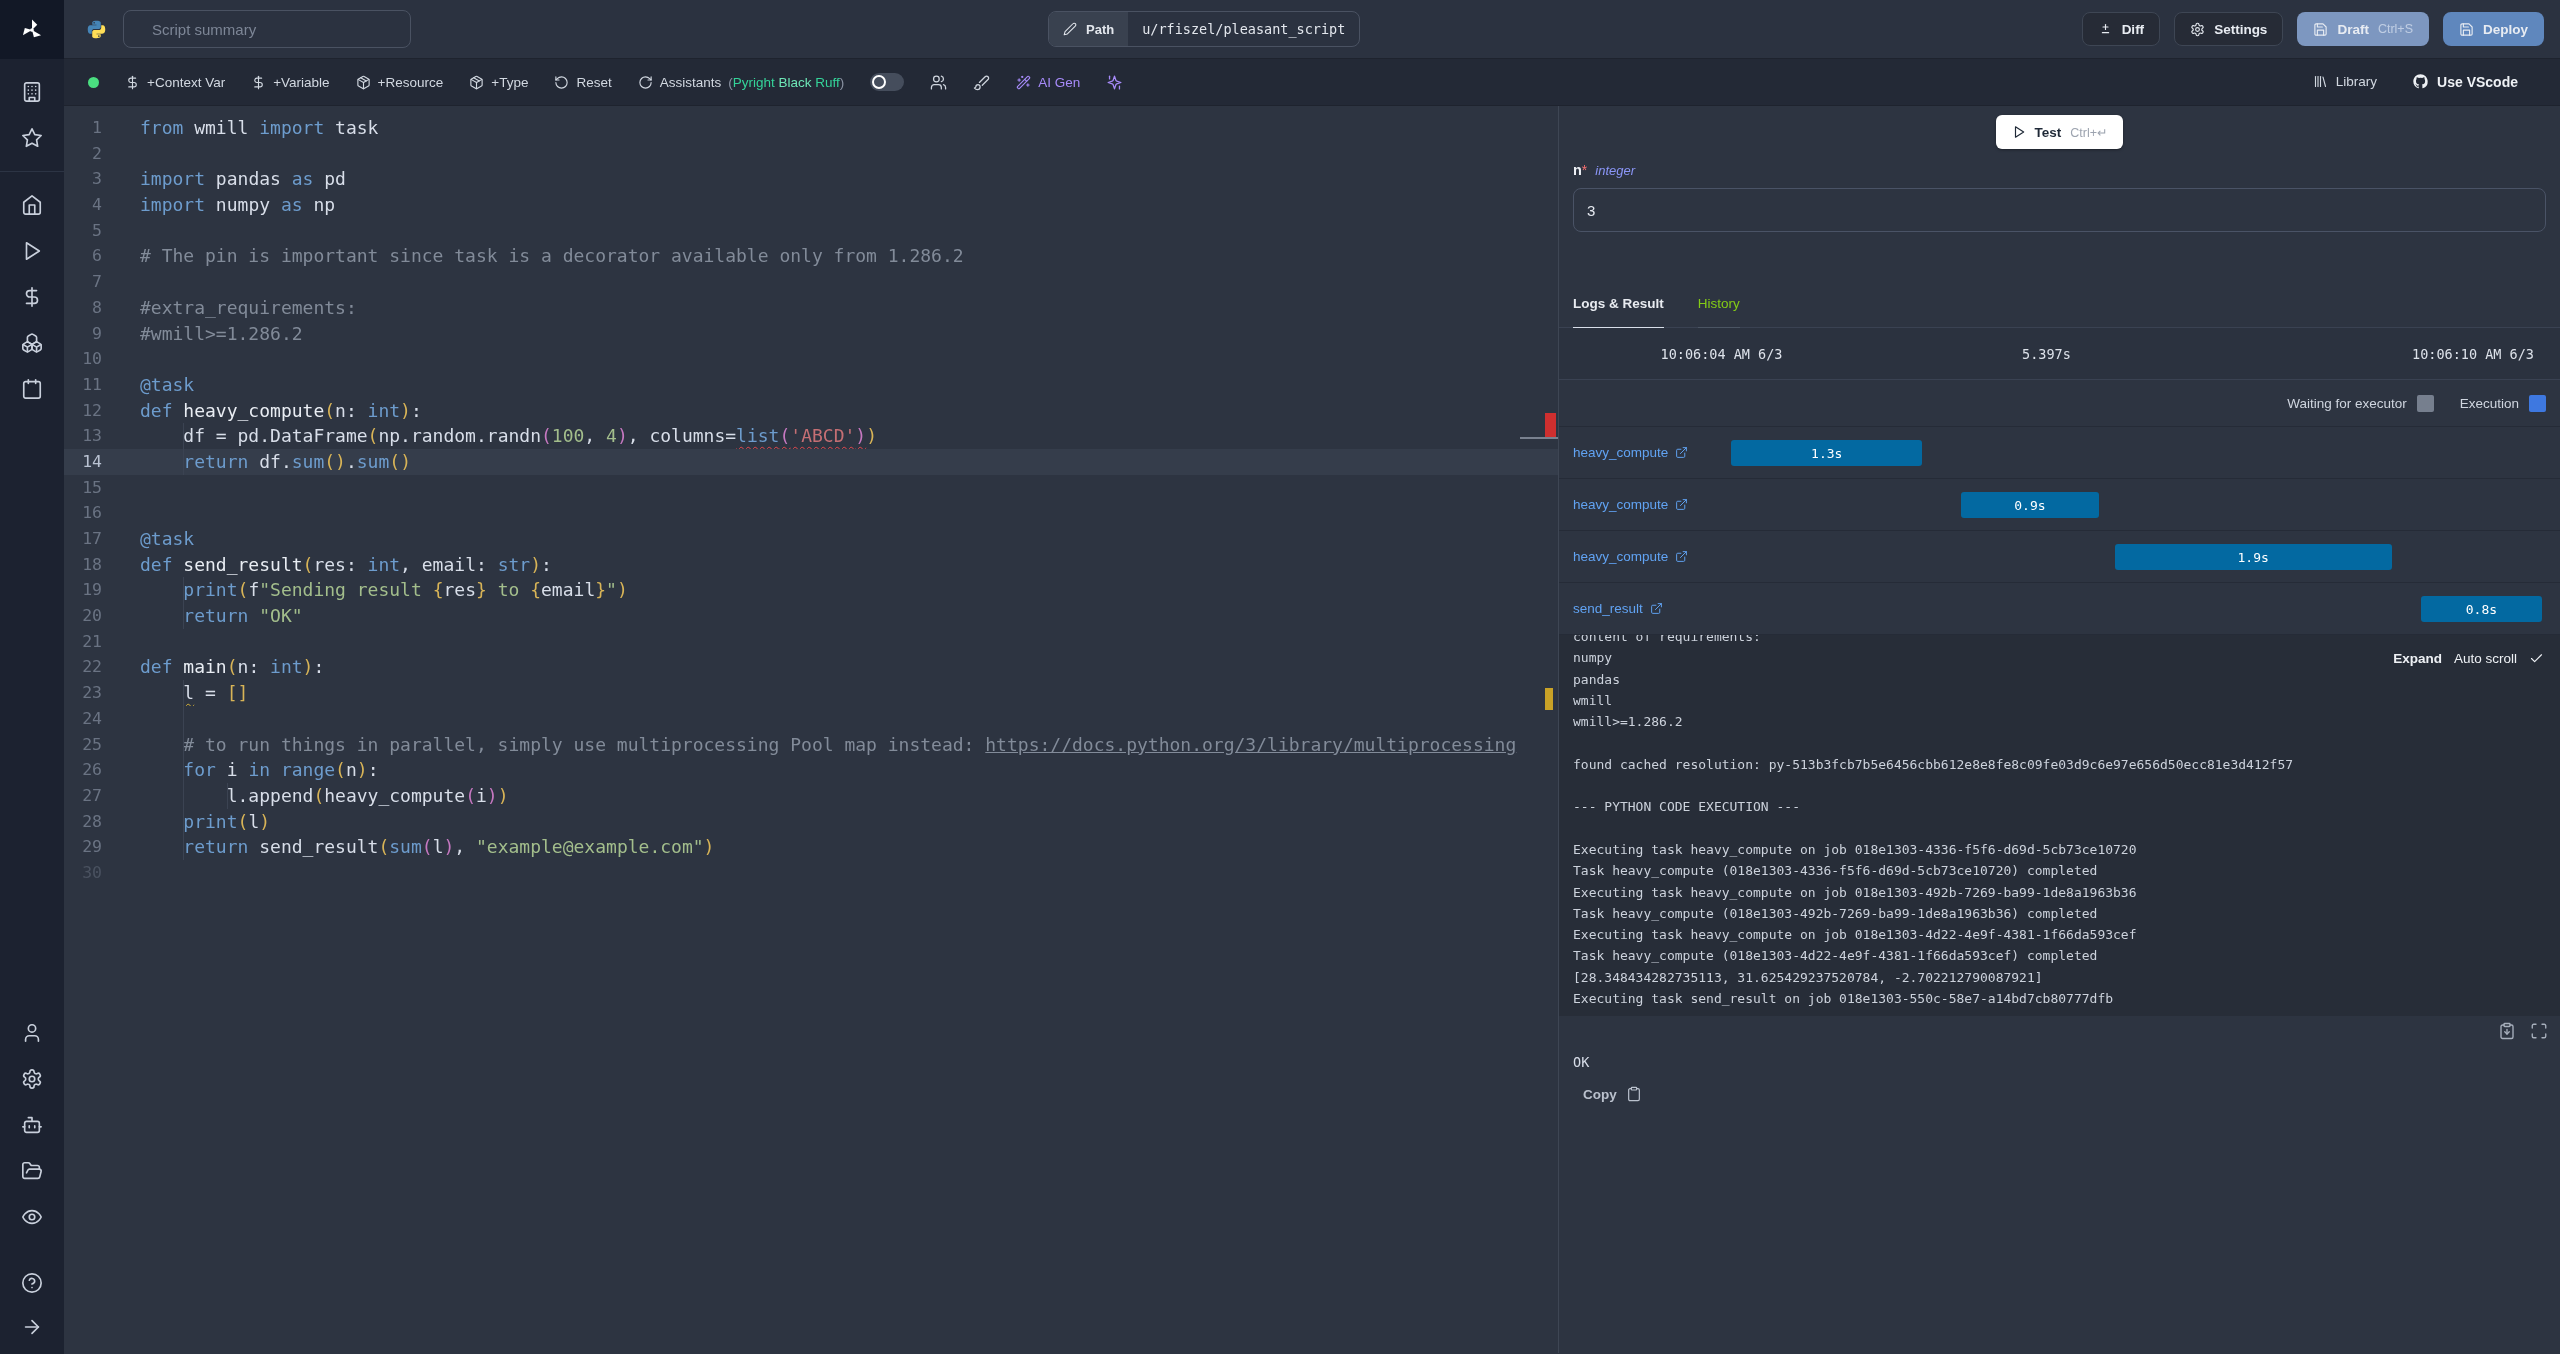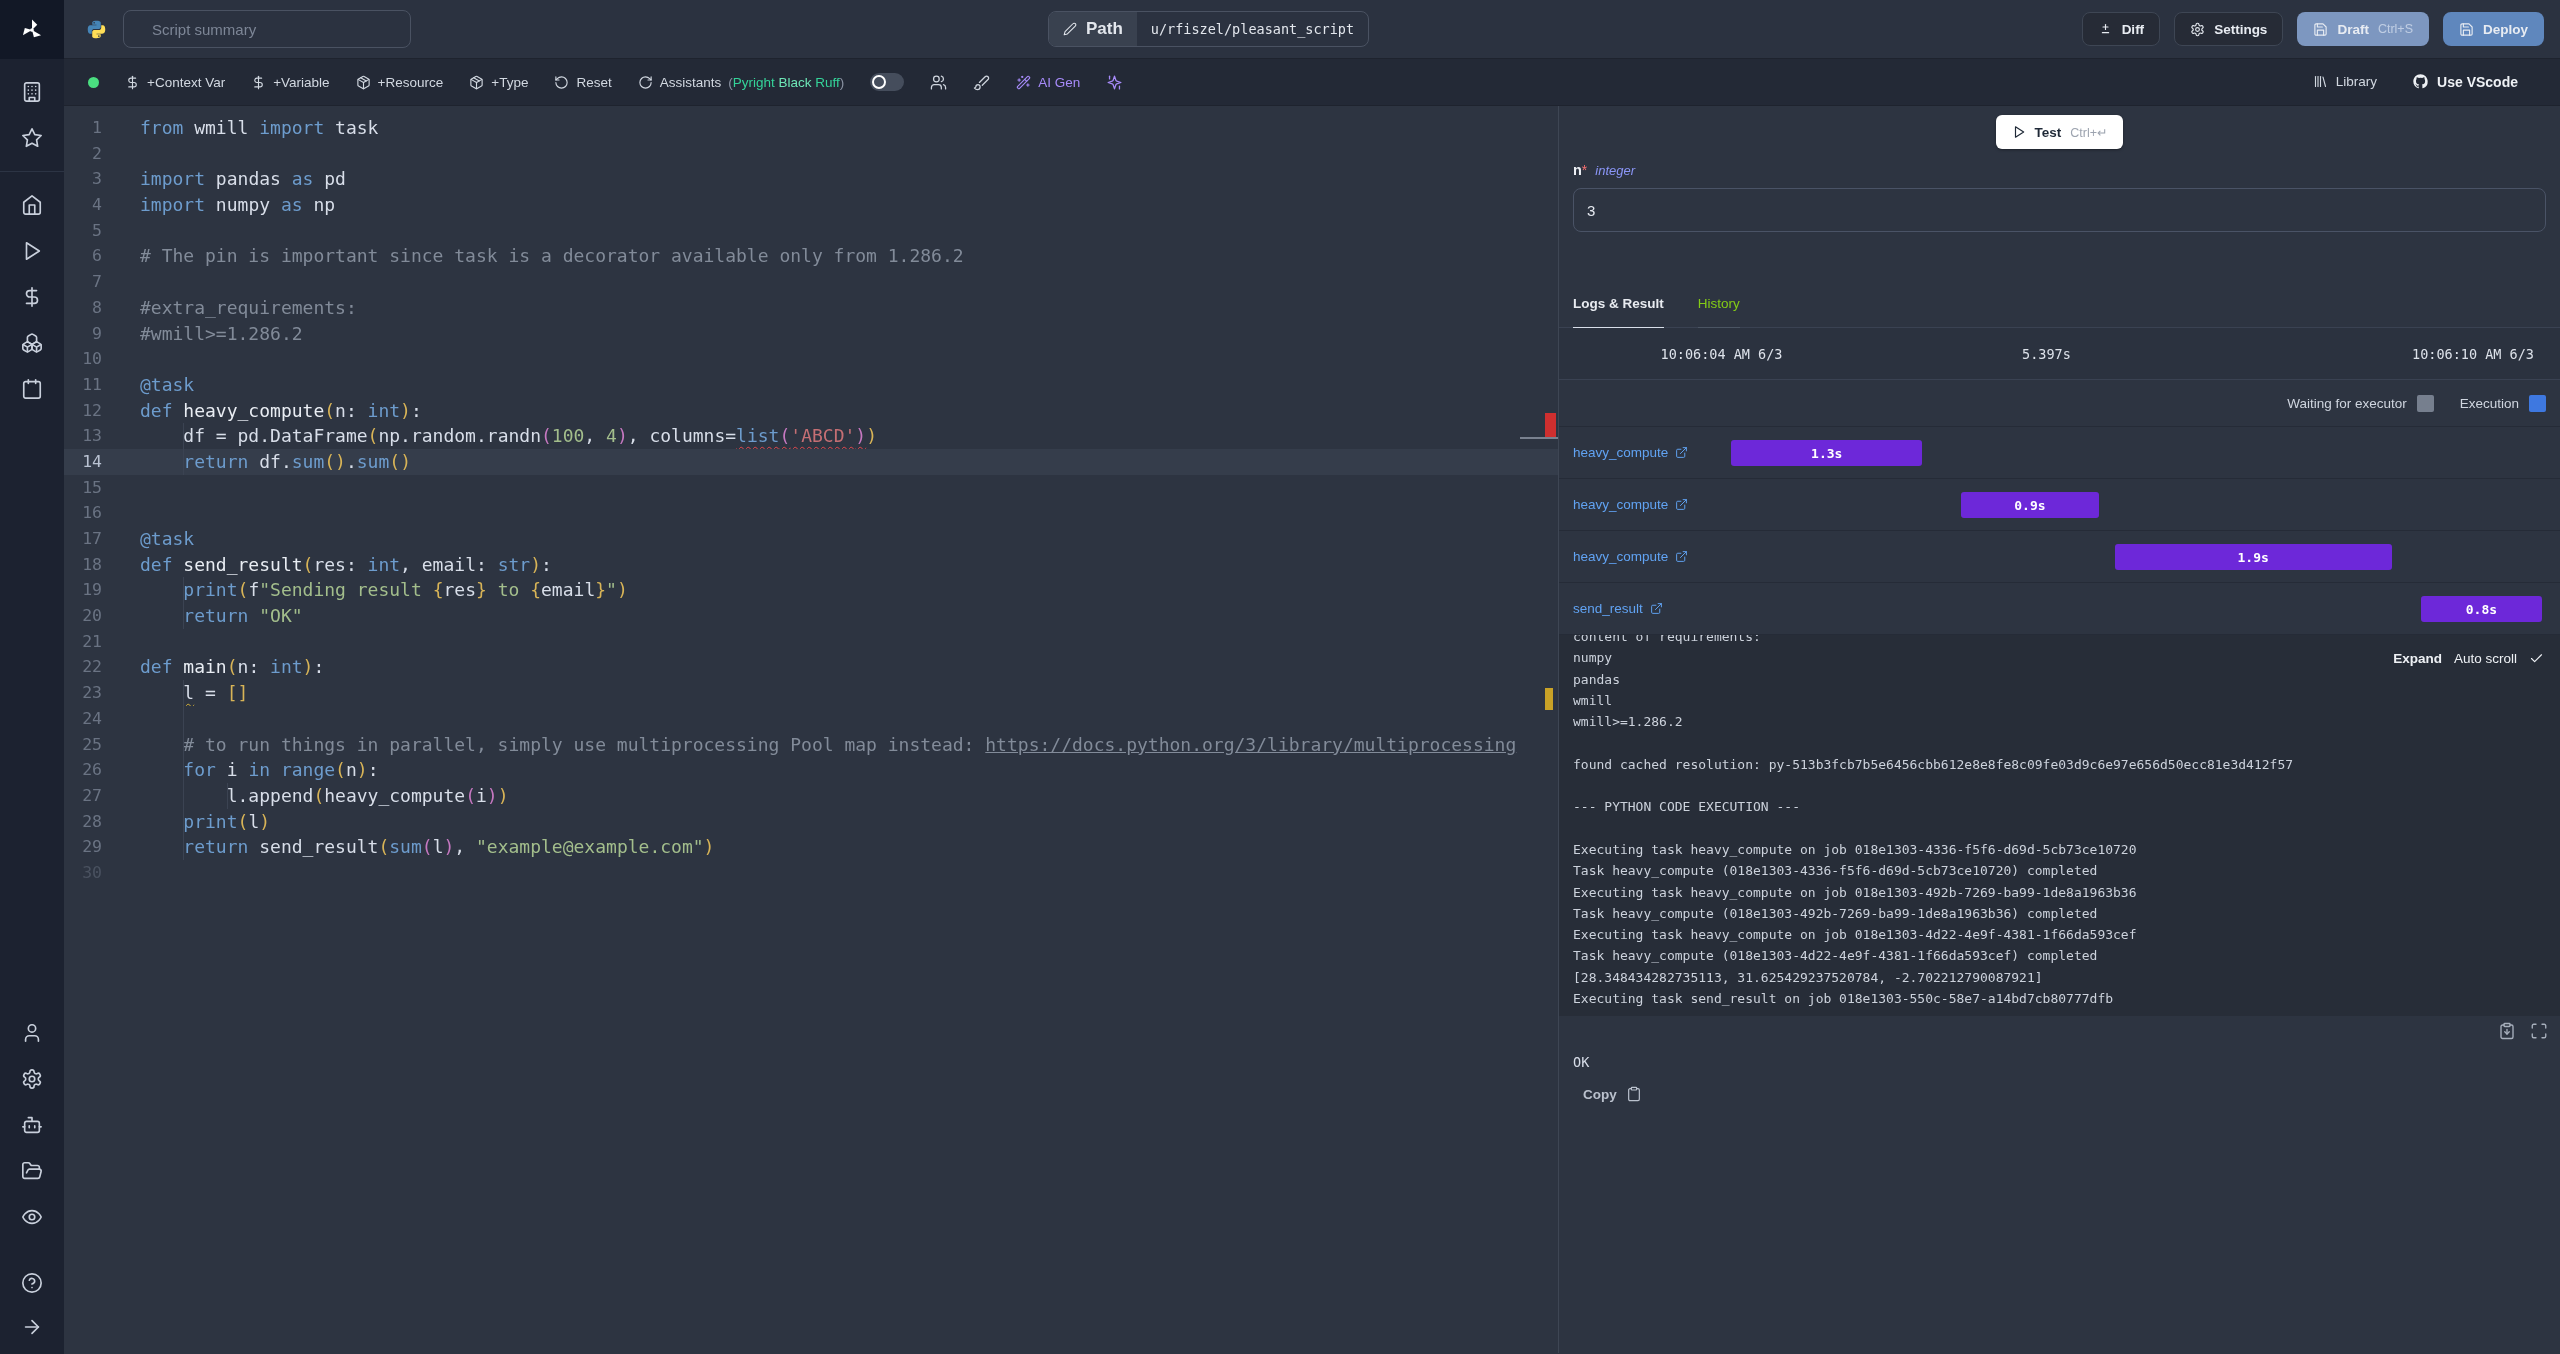--- a/index.html
+++ b/index.html
@@ -19,21 +19,21 @@
   .rail-footer { padding-bottom:16px; gap:22px; }
 
   
   .main { margin-left:64px; }
   .topbar { height:59px; background:#2b3240; display:flex; align-items:center; padding:0 16px 0 22px; position:relative; border-bottom:1px solid #1e232e; }
   .pyicon { width:21px; height:21px; flex:none; }
   .pyicon svg { width:100%; height:100%; }
   .summary-input { margin-left:16px; width:288px; height:38px; background:transparent; border:1px solid #4a5262; border-radius:8px; color:#e5e9f0; font-size:15px; padding:0 28px; outline:none; }
   .summary-input::placeholder { color:#7d8696; }
   .path-chip { position:absolute; left:984px; top:11px; height:36px; display:flex; align-items:stretch; border:1px solid #4a5262; border-radius:8px; overflow:hidden; cursor:pointer; }
-  .path-left { background:#39414f; display:flex; align-items:center; gap:9px; padding:0 14px; font-size:17px; font-weight:600; color:#e3e7ed; }
+  .path-left { background:#39414f; display:flex; align-items:center; gap:9px; padding:0 14px; font-size:13px; font-weight:600; color:#e3e7ed; }
   .path-left svg { width:14px; height:14px; }
   .path-right { display:flex; align-items:center; padding:0 14px; font-size:13.5px; color:#e3e7ed; }
   .topbar-right { margin-left:auto; display:flex; align-items:center; gap:14px; }
   .tbtn { height:34px; border-radius:8px; display:flex; align-items:center; gap:9px; padding:0 15px; font-size:13.5px; font-weight:600; color:#e8ecf2; cursor:pointer; border:1px solid transparent; }
   .tbtn svg { width:15px; height:15px; }
   .tbtn.ghost { background:#262b36; border-color:#3e4654; }
   .tbtn.draft { background:#7d97c0; }
   .tbtn.deploy { background:#5f87bd; }
   .shortcut { font-weight:400; color:#d6e0ef; opacity:.75; font-size:12.5px;text-align:center; }
 
@@ -98,21 +98,21 @@
   .tab.inactive { color:#84cc16; border-bottom:1.5px solid #4b5563; }
   .times { height:52px; flex:none; display:flex; align-items:center; background:#2b323f; border-bottom:1px solid #3a4252; font-family:"DejaVu Sans Mono", monospace; font-size:13.5px; color:#dde2ea; }
   .times > div { flex:1; text-align:center; }
   .times .t-end { text-align:right; padding-right:26px; }
   .legendrow { height:46px; flex:none; display:flex; align-items:center; justify-content:flex-end; gap:26px; padding-right:14px; font-size:13.5px; color:#cfd5df; }
   .legend-item { display:flex; align-items:center; gap:10px; }
   .swatch { width:17px; height:17px; border-radius:2px; }
   .trow { height:52px; flex:none; border-top:1px solid #252b37; position:relative; display:flex; align-items:center; padding-left:14px; }
   .tname { color:#61a3f3; font-size:13.5px; display:flex; align-items:center; gap:7px; cursor:pointer; }
   .tname svg { width:13px; height:13px; }
-  .tbar { position:absolute; top:13px; height:26px; background:#6d28d9; border-radius:3px; display:flex; align-items:center; justify-content:center; color:#fff; font-family:"DejaVu Sans Mono", monospace; font-size:13px; font-weight:700; }
+  .tbar { position:absolute; top:13px; height:26px; background:#0369a1; border-radius:3px; display:flex; align-items:center; justify-content:center; color:#fff; font-family:"DejaVu Sans Mono", monospace; font-size:13px; font-weight:400; }
   .logs { height:382px; flex:none; background:#272d38; border-top:1px solid #252b37; overflow:hidden; position:relative; }
   .logs pre { margin-top:-9px; padding:0 14px; font-family:"DejaVu Sans Mono", monospace; font-size:13px; line-height:21.3px; color:#ccd2dc; white-space:pre; }
   .logctrl { position:absolute; top:16px; right:16px; display:flex; align-items:center; gap:12px; font-size:13.5px; color:#eef1f5; }
   .logctrl .expand { font-weight:700; cursor:pointer; }
   .logctrl .autoscroll { font-weight:400; cursor:pointer; }
   .logctrl svg { width:15px; height:15px; }
   .logicons { height:30px; flex:none; display:flex; align-items:center; justify-content:flex-end; gap:14px; padding-right:12px; color:#a7afbc; }
   .logicons span { width:18px; height:18px; cursor:pointer; }
   .logicons svg { width:100%; height:100%; }
   .resultarea { flex:1; padding:8px 14px; }

